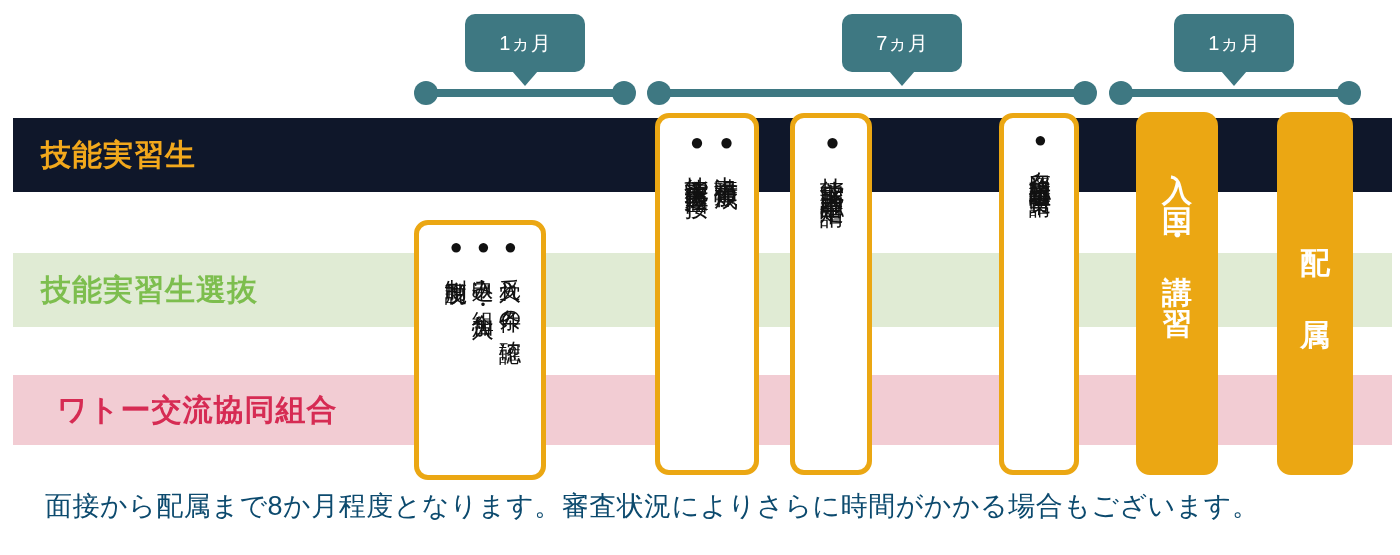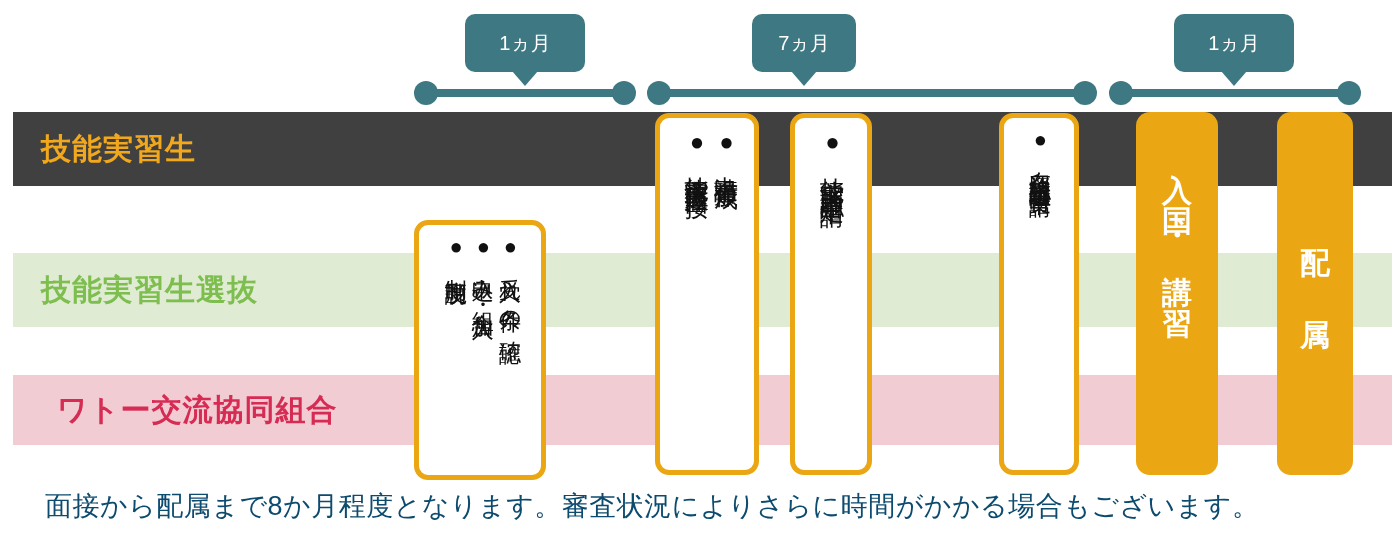--- a/index.html
+++ b/index.html
@@ -3,21 +3,21 @@
 <meta charset="utf-8">
 <style>
   html,body { margin:0; padding:0; background:#ffffff; }
   .stage {
     position:relative; width:1400px; height:555px; background:#ffffff;
     font-family:"Liberation Sans","DejaVu Sans",sans-serif; overflow:hidden;
   }
 
   
   .band { position:absolute; left:13px; width:1379px; }
-  .band1 { top:112px; height:74px; background:#404040;font-family:Liberation Serif, serif; }
+  .band1 { top:118px; height:74px; background:#0f172a;font-family:Liberation Serif, serif; }
   .band2 { top:253px; height:74px; background:#E0EBD4; }
   .band3 { top:375px; height:70px; background:#F2CCD3; }
   .row-label {
     position:absolute; left:28px; top:50%; transform:translateY(-50%);
     font-weight:bold; font-size:30px; letter-spacing:1px; white-space:nowrap;
   }
   .l1 { color:#F2A81C; } .l2 { color:#7DBE4E; } .l3 { color:#D62B53;margin-left:16px; }
 
   
   .tl-seg { position:absolute; top:89px; height:8px; background:#3E7882; border-radius:4px; }
@@ -29,21 +29,21 @@
   .seg1 { left:424px; width:202px; }
   .seg2 { left:657px; width:430px; }
   .seg3 { left:1119px; width:232px; }
 
   
   .bubble {
     position:absolute; top:14px; height:58px; background:#3E7882; border-radius:10px;
     color:#ffffff; font-size:20px; display:flex; align-items:center; justify-content:center;
   }
   .b1 { left:465px; width:120px; }
-  .b2 { left:752px; width:104px;justify-content:center; }
+  .b2 { left:842px; width:120px;justify-content:center; }
   .b3 { left:1174px; width:120px; }
   .bubble .tail {
     position:absolute; left:50%; bottom:-14px; transform:translateX(-50%);
     width:0; height:0; border-left:13px solid transparent;
     border-right:13px solid transparent; border-top:15px solid #3E7882;
   }
 
   
   .step {
     position:absolute; background:#ffffff; border:5px solid #EBA713; border-radius:14px;

